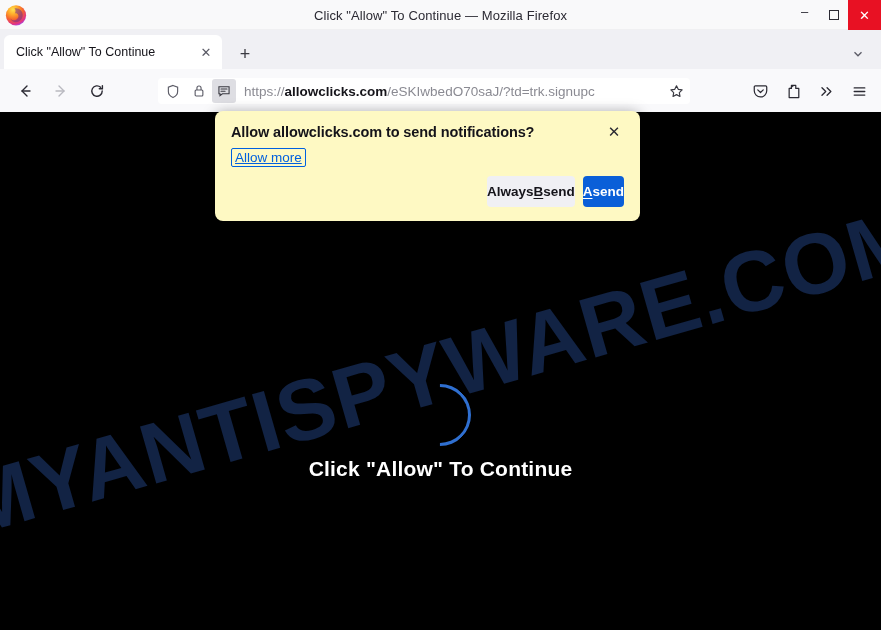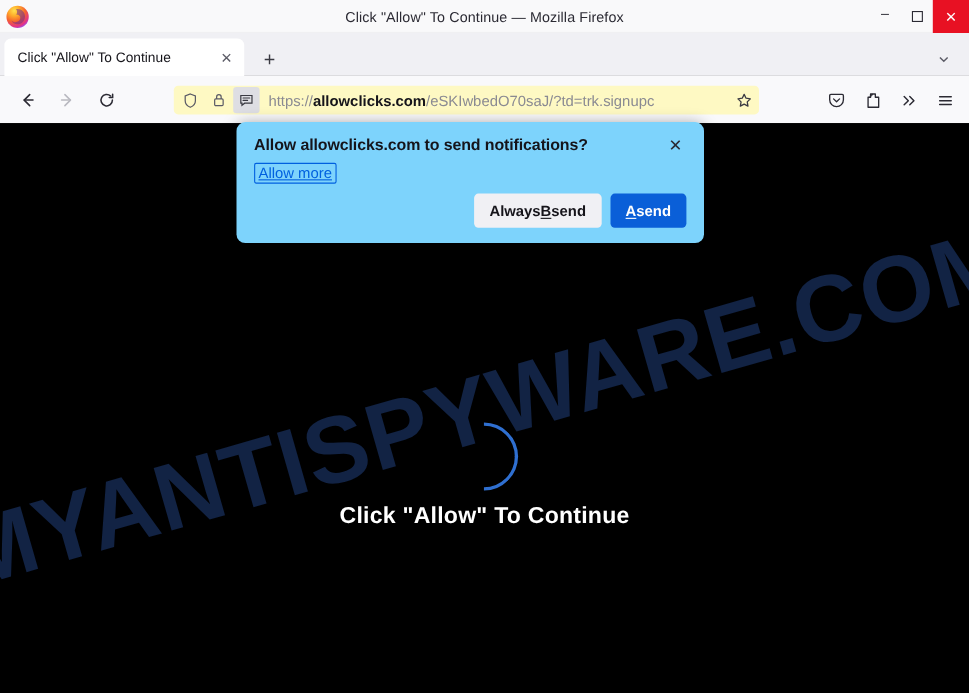--- a/index.html
+++ b/index.html
@@ -84,21 +84,21 @@
     width: 30px; height: 30px; margin-left: 6px;
     display: flex; align-items: center; justify-content: center;
     color: #2b2a33;
   }
   .navbtn.disabled { color: #b9b9c0; }
   .navbtn:first-child { margin-left: 10px; }
 
   .urlbar {
     position: absolute; left: 158px; top: 78px;
     width: 532px; height: 26px;
-    background: #fef9c3;
+    background: #ffffff;
     border-radius: 4px;
     display: flex; align-items: center;
   }
   .ident-box { display: flex; align-items: center; height: 26px; }
   .ident-icon {
     width: 22px; height: 22px;
     display: flex; align-items: center; justify-content: center;
     color: #5b5b66; margin-left: 4px;
   }
   .notif-icon-wrap {
@@ -156,21 +156,21 @@
     text-align: center;
     color: #ffffff;
     font-size: 21px; font-weight: bold;
     letter-spacing: .2px;
   }
 
   
   .notif-panel {
     position: absolute; left: 215px; top: 111px;
     width: 425px; height: 110px;
-    background: #7dd3fc;
+    background: #fef9c3;
     border-radius: 8px;
     box-shadow: 0 2px 14px rgba(0,0,0,.38);
     padding: 13px 16px 0 16px;
   }
   .notif-head {
     display: flex; align-items: flex-start; justify-content: space-between;
   }
   .notif-title {
     font-size: 14.5px; font-weight: bold; color: #15141a;
     letter-spacing: -.1px;
@@ -188,21 +188,21 @@
     border: 1.5px solid #0060df;
     border-radius: 2px;
     padding: 0 3px;
     line-height: 17px;
   }
   .notif-actions {
     position: absolute; right: 16px; bottom: 14px;
     display: flex; gap: 8px;
   }
   .btn {
-    height: 31px; padding: 0 14px;
+    height: 31px; padding: 0 0;
     border: none; border-radius: 4px;
     font-family: "Liberation Sans", sans-serif;
     font-size: 13.5px; font-weight: bold;
     display: flex; align-items: center; justify-content: center;
     cursor: default;
   }
   .btn-secondary { background: #f0f0f4; color: #15141a; }
   .btn-primary { background: #0a5fd8; color: #ffffff; }
   .btn u { text-underline-offset: 2px; }
 </style>

